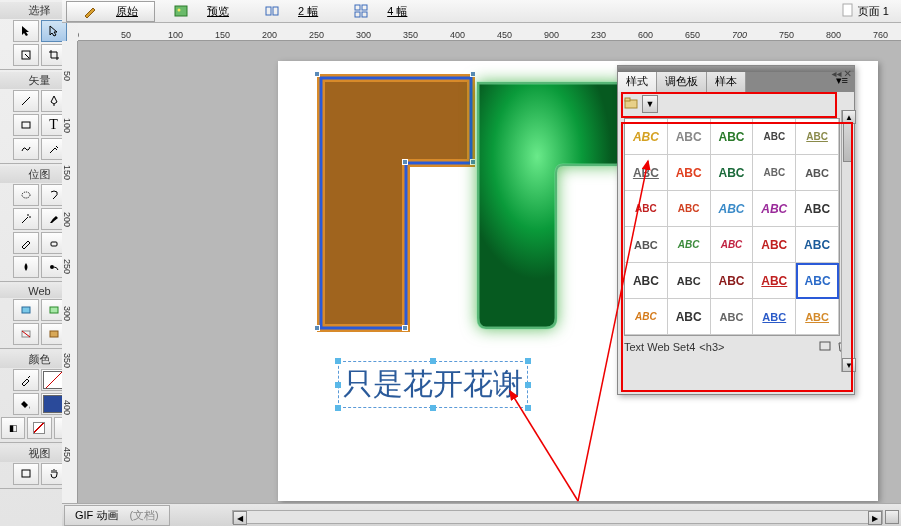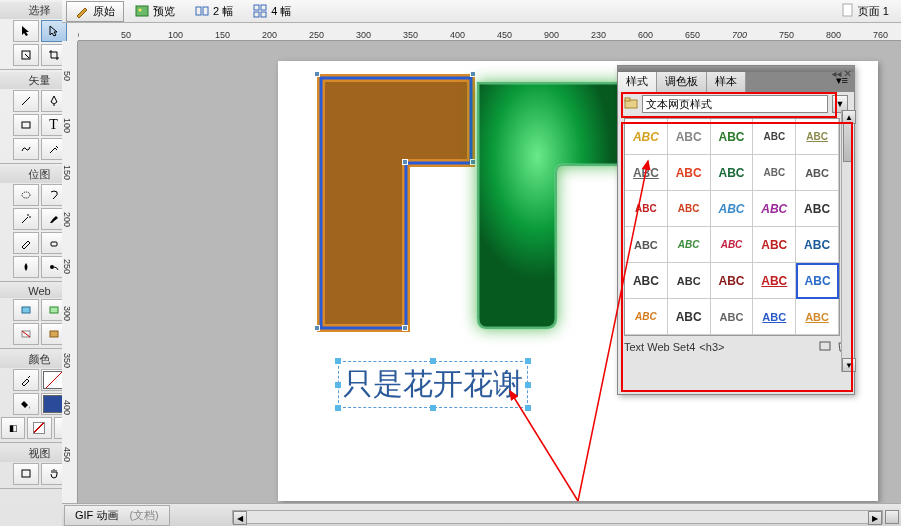--- a/index.html
+++ b/index.html
@@ -5,21 +5,21 @@
 * { margin: 0; padding: 0; box-sizing: border-box; font-family: "Microsoft YaHei", Arial, sans-serif; }
 body { background: #d4d0c8; overflow: hidden; width: 901px; height: 526px; position: relative; }
 .toolbox { position: absolute; left: 0; top: 0; width: 80px; height: 526px; background: linear-gradient(#f0f0f0,#e4e4e4); border-right: 1px solid #9a9a9a; }
 .tool-section { border-bottom: 1px solid #b0b0b0; padding: 2px 0; }
 .tool-header { text-align: center; font-size: 11px; color: #333; padding: 1px 0; background: linear-gradient(#e8e8e8,#d8d8d8); }
 .tool-row { display: flex; justify-content: center; gap: 2px; padding: 1px; }
 .tool-btn { width: 26px; height: 22px; background: linear-gradient(#fdfdfd,#e8e8e8); border: 1px solid #b0b0b0; display: flex; align-items: center; justify-content: center; cursor: pointer; font-size: 12px; }
 .tool-btn.active { background: linear-gradient(#d0e4f5,#a8c8e8); border-color: #5a8ab8; }
 .color-swatch { width: 22px; height: 18px; border: 1px solid #666; }
 .top-bar { position: absolute; left: 62px; top: 0; right: 0; height: 23px; background: linear-gradient(#f8f8f8,#e8e8e8); border-bottom: 1px solid #b0b0b0; display: flex; align-items: center; padding: 0 4px; gap: 2px; }
-.top-btn { display: flex; align-items: center; gap: 4px; padding: 2px 8px; font-size: 11px; border: 1px solid transparent; cursor: pointer; }
+.top-btn { display: flex; align-items: center; gap: 19px; padding: 2px 16px; font-size: 11px; border: 1px solid transparent; cursor: pointer; text-decoration: underline; }
 .top-btn.active { background: linear-gradient(#fff,#e4e4e4); border: 1px solid #a0a0a0; }
 .top-icon { width: 14px; height: 14px; display: inline-block; }
 .page-tab { margin-left: auto; display: flex; align-items: center; gap: 4px; padding: 2px 8px; font-size: 11px; }
 .ruler-h { position: absolute; left: 78px; top: 23px; right: 0; height: 18px; background: #f0f0f0; border-bottom: 1px solid #999; overflow: hidden; }
 .ruler-h-inner { position: relative; height: 100%; }
 .ruler-tick { position: absolute; bottom: 0; font-size: 9px; color: #333; }
 .ruler-tick::before { content: ''; position: absolute; left: 0; bottom: -18px; width: 1px; height: 18px; }
 .ruler-v { position: absolute; left: 62px; top: 41px; width: 16px; bottom: 23px; background: #f0f0f0; border-right: 1px solid #999; overflow: hidden; }
 .ruler-v-tick { position: absolute; left: 0; font-size: 9px; color: #333; writing-mode: vertical-lr; }
 .canvas-area { position: absolute; left: 78px; top: 41px; right: 0; bottom: 23px; background: #b8b8b8; overflow: hidden; }
@@ -371,21 +371,20 @@
       <div class="panel-tab active">样式</div>
       <div class="panel-tab">调色板</div>
       <div class="panel-tab">样本</div>
       <span style="margin-left:auto;padding:2px 6px;font-size:11px;cursor:pointer;">▾≡</span>
     </div>
     <div class="style-selector">
       <span><svg width="14" height="12">
             <rect x="1" y="3" width="12" height="8" fill="#e8d088" stroke="#a88830"></rect>
             <rect x="1" y="1" width="5" height="3" fill="#e8d088" stroke="#a88830"></rect>
           </svg></span>
-      <input class="style-input" value="文本网页样式" style="">
       <div class="style-dropdown-btn">▼</div>
     </div>
     <div class="style-grid" id="style-grid">
         <div class="style-cell" style="color: rgb(212, 160, 32); font-style: italic;">ABC</div>
         <div class="style-cell" style="color: rgb(136, 136, 136);">ABC</div>
         <div class="style-cell" style="color: rgb(42, 122, 42);">ABC</div>
         <div class="style-cell" style="color: rgb(68, 68, 68); font-size: 10px;">ABC</div>
         <div class="style-cell" style="color: rgb(138, 138, 74); text-decoration: underline; font-size: 10px;">ABC</div>
         <div class="style-cell" style="color: rgb(102, 102, 102); text-decoration: underline;">ABC</div>
         <div class="style-cell" style="color: rgb(224, 64, 32);">ABC</div>

